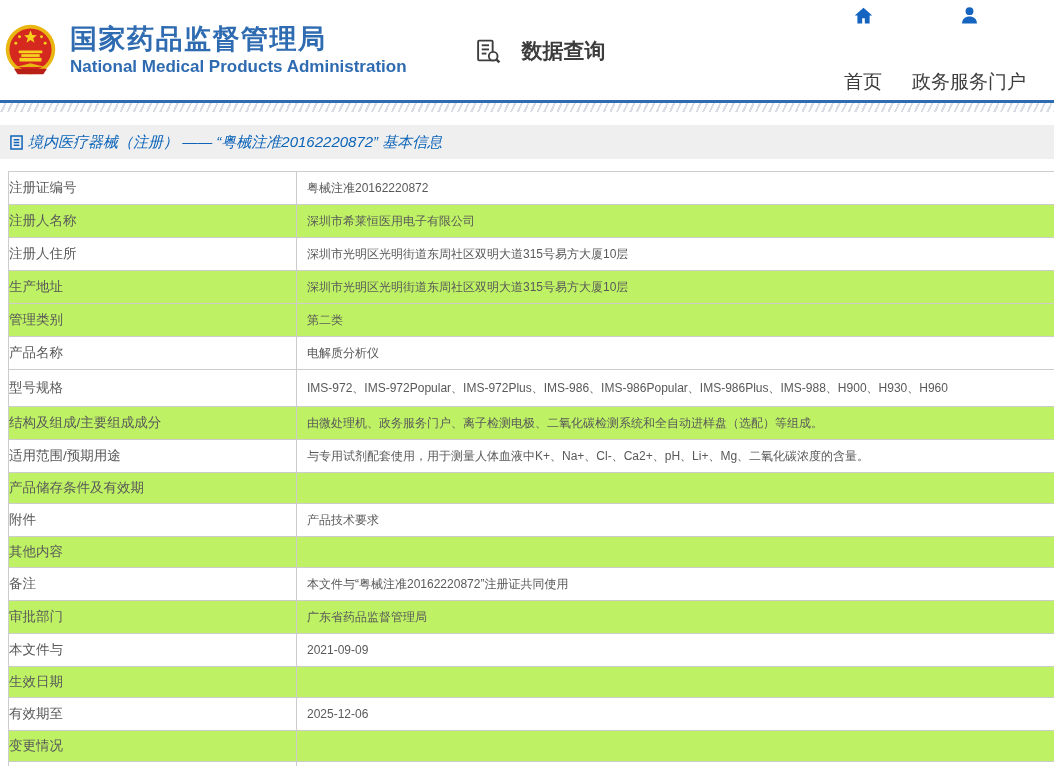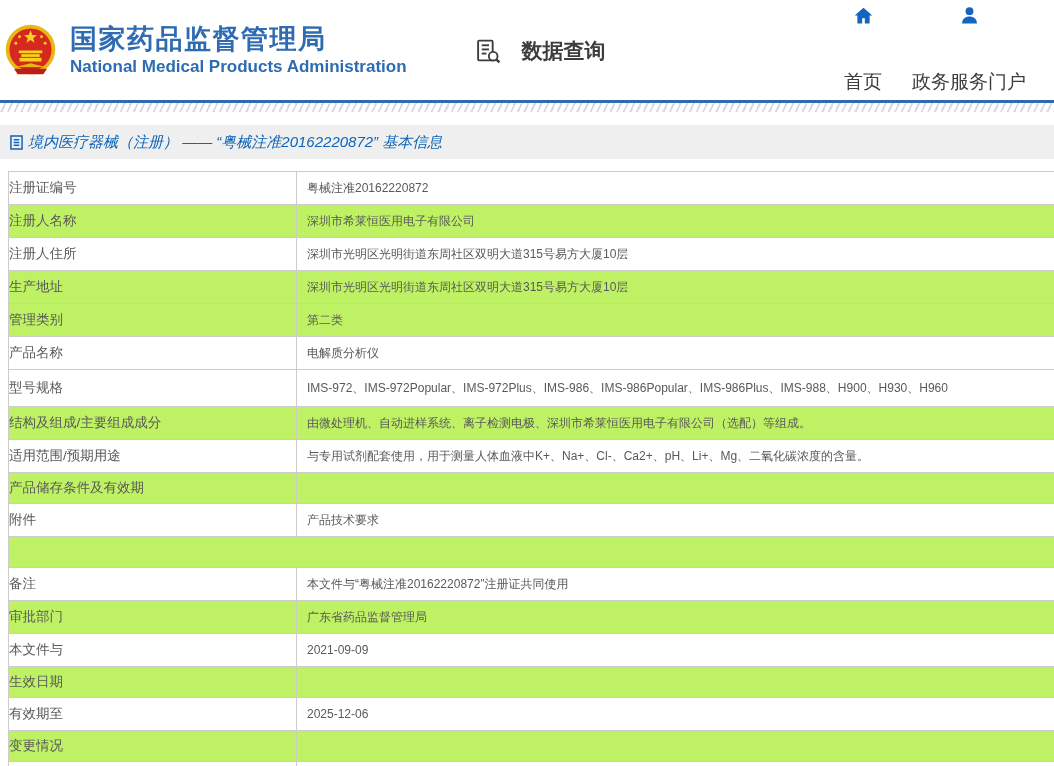--- a/index.html
+++ b/index.html
@@ -181,41 +181,44 @@
     <div class="trow">
       <div class="tlabel">
         <span>型号规格</span>
       </div>
       <div class="tvalue tall">IMS-972、IMS-972Popular、IMS-972Plus、IMS-986、IMS-986Popular、IMS-986Plus、IMS-988、H900、H930、H960</div>
     </div>
     <div class="trow alt">
       <div class="tlabel">
         <span>结构及组成/主要组成成分</span>
       </div>
-      <div class="tvalue">由微处理机、自动进样系统、离子检测电极、深圳市希莱恒医用电子有限公司（选配）等组成。</div>
+      <div class="tvalue">由微处理机、政务服务门户、离子检测电极、二氧化碳检测系统和全自动进样盘（选配）等组成。</div>
     </div>
     <div class="trow">
       <div class="tlabel">
         <span>适用范围/预期用途</span>
       </div>
       <div class="tvalue">与专用试剂配套使用，用于测量人体血液中K+、Na+、Cl-、Ca2+、pH、Li+、Mg、二氧化碳浓度的含量。</div>
     </div>
     <div class="trow alt">
       <div class="tlabel">
         <span>产品储存条件及有效期</span>
       </div>
       <div class="tvalue"></div>
     </div>
     <div class="trow">
       <div class="tlabel">
         <span>附件</span>
       </div>
       <div class="tvalue">产品技术要求</div>
     </div>
     <div class="trow alt">
+      <div class="tlabel">
+        <span>其他内容</span>
+      </div>
       <div class="tvalue"></div>
     </div>
     <div class="trow">
       <div class="tlabel">
         <span>备注</span>
       </div>
       <div class="tvalue">本文件与“粤械注准20162220872”注册证共同使用</div>
     </div>
     <div class="trow alt">
       <div class="tlabel">

